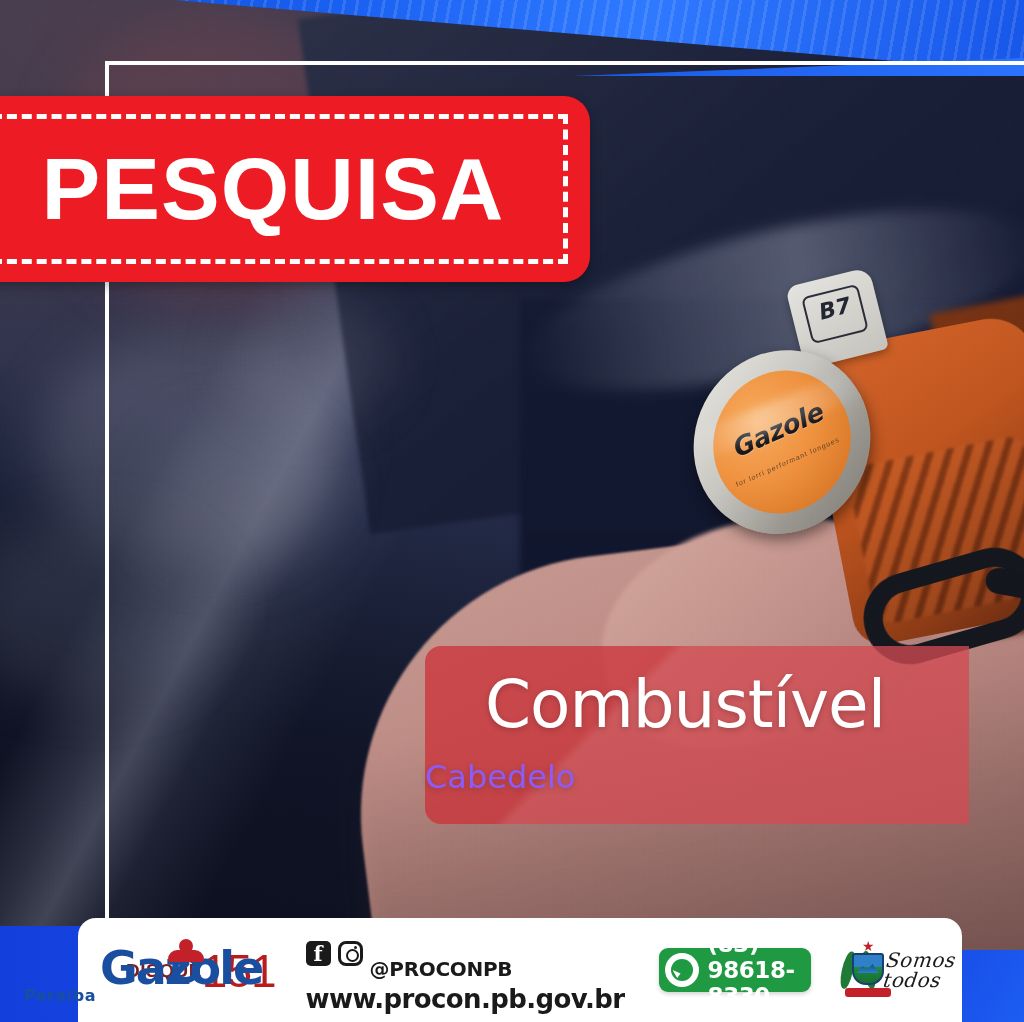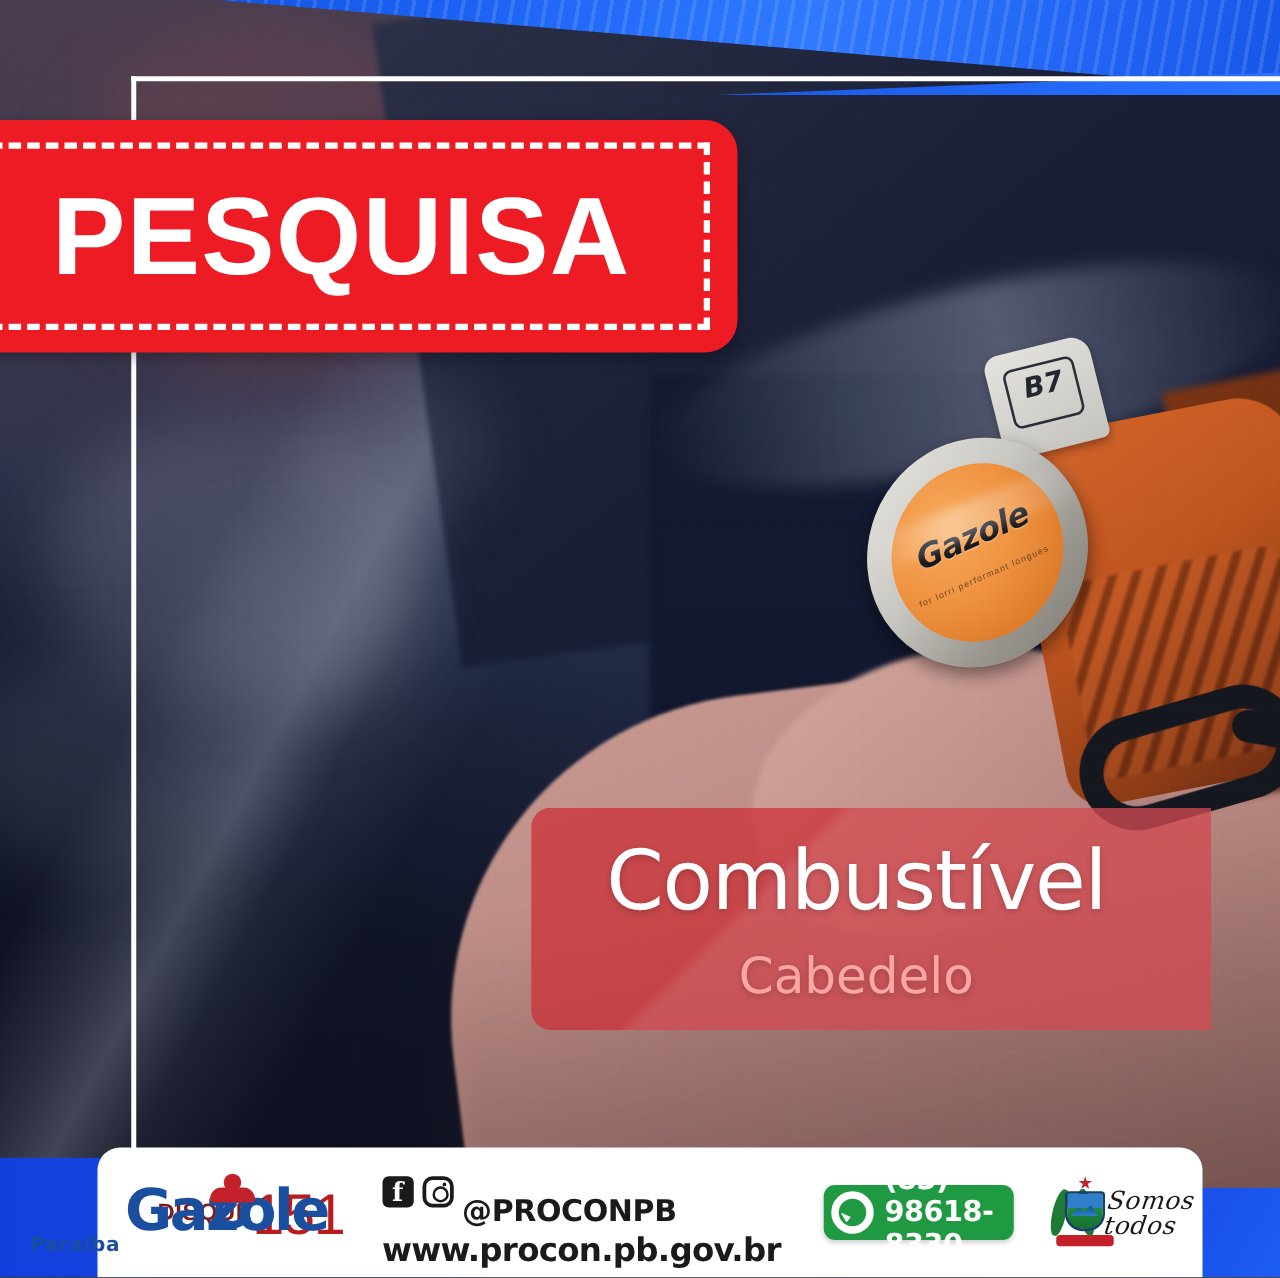--- a/index.html
+++ b/index.html
@@ -262,24 +262,24 @@
     text-align:center;
     color:#ffffff;
     font-family:"DejaVu Sans", sans-serif;
     font-size:66px; font-weight:400;
     letter-spacing:-1px;
     line-height:1.05;
     text-shadow:0 2px 6px rgba(0,0,0,.22);
   }
   .title-sub {
     position:absolute; left:0; right:24px; top:112px;
-    text-align:center;
-    color:#fca5a5;
-    font-family:"DejaVu Sans", sans-serif;
-    font-size:40px; font-weight:400;
+    text-align:left;
+    color:#8b5cf6;
+    font-family:"DejaVu Sans", sans-serif;
+    font-size:32px; font-weight:400;
     text-shadow:0 2px 6px rgba(0,0,0,.22);
   }
 
   
   .footer {
     position:absolute; left:78px; top:918px;
     width:884px; height:104px;
     background:#ffffff;
     border-radius:18px 18px 0 0;
     display:flex; align-items:center;
@@ -344,21 +344,21 @@
   .ic-ig::before {
     content:""; position:absolute; left:5px; top:5px; width:9px; height:9px;
     border:2.5px solid #1a1a1a; border-radius:50%;
   }
   .ic-ig::after {
     content:""; position:absolute; right:3px; top:2px; width:3px; height:3px;
     background:#1a1a1a; border-radius:50%;
   }
   .handle {
     font-family:"DejaVu Sans", sans-serif;
-    font-weight:bold; font-size:24px; color:#1a1a1a; letter-spacing:-.3px;margin-top:31px;
+    font-weight:bold; font-size:20px; color:#1a1a1a; letter-spacing:-.3px;margin-top:31px;
   }
   .site {
     font-family:"DejaVu Sans", sans-serif;
     font-weight:bold; font-size:26px; color:#1a1a1a; letter-spacing:-.6px;
     margin-top:3px;
   }
 
   
   .wa {
     margin-left:34px;

